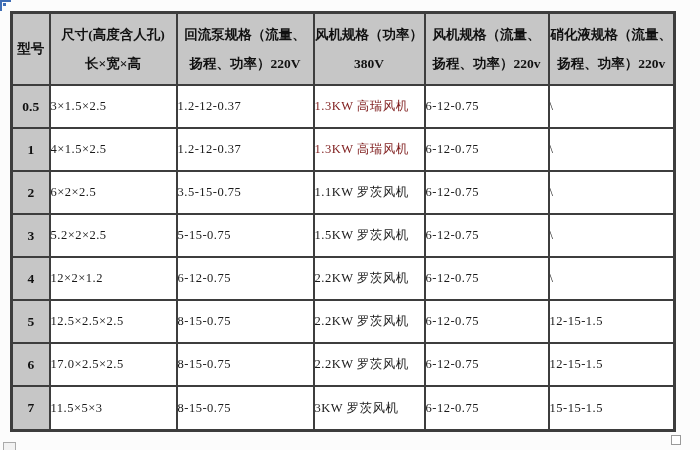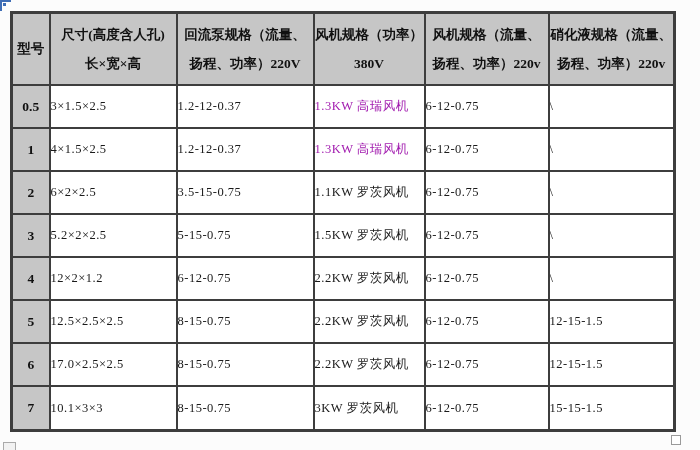--- a/index.html
+++ b/index.html
@@ -39,21 +39,21 @@
     background:#c6c6c6;
     font-weight:bold;font-size:13.5px;color:#111;margin-top:38px;
   }
   tbody td{
     background:#ffffff;
     font-size:12.5px;color:#1a1a1a;
     letter-spacing:0.5px;
     white-space:nowrap;
     margin-left:13px;
   }
-  tbody td.red{color:#a21caf;}
+  tbody td.red{color:#7f1d1d;}
   
   .bl-handle{
     position:absolute;left:3px;top:442px;width:11px;height:10px;
     border:1px solid #aaaaaa;background:#f2f2f2;
   }
   
   .br-handle{
     position:absolute;left:671px;top:435px;width:8px;height:8px;
     border:1px solid #9a9a9a;background:#ffffff;
   }
@@ -149,21 +149,21 @@
     <tr>
       <th>6</th>
       <td>17.0×2.5×2.5</td>
       <td>8-15-0.75</td>
       <td>2.2KW 罗茨风机</td>
       <td>6-12-0.75</td>
       <td>12-15-1.5</td>
     </tr>
     <tr>
       <th>7</th>
-      <td>10.1×3×3</td>
+      <td>11.5×5×3</td>
       <td>8-15-0.75</td>
       <td>3KW 罗茨风机</td>
       <td>6-12-0.75</td>
       <td>15-15-1.5</td>
     </tr>
   </tbody>
 </table>
 
 <div class="bl-handle"></div>
 <div class="br-handle"></div>

